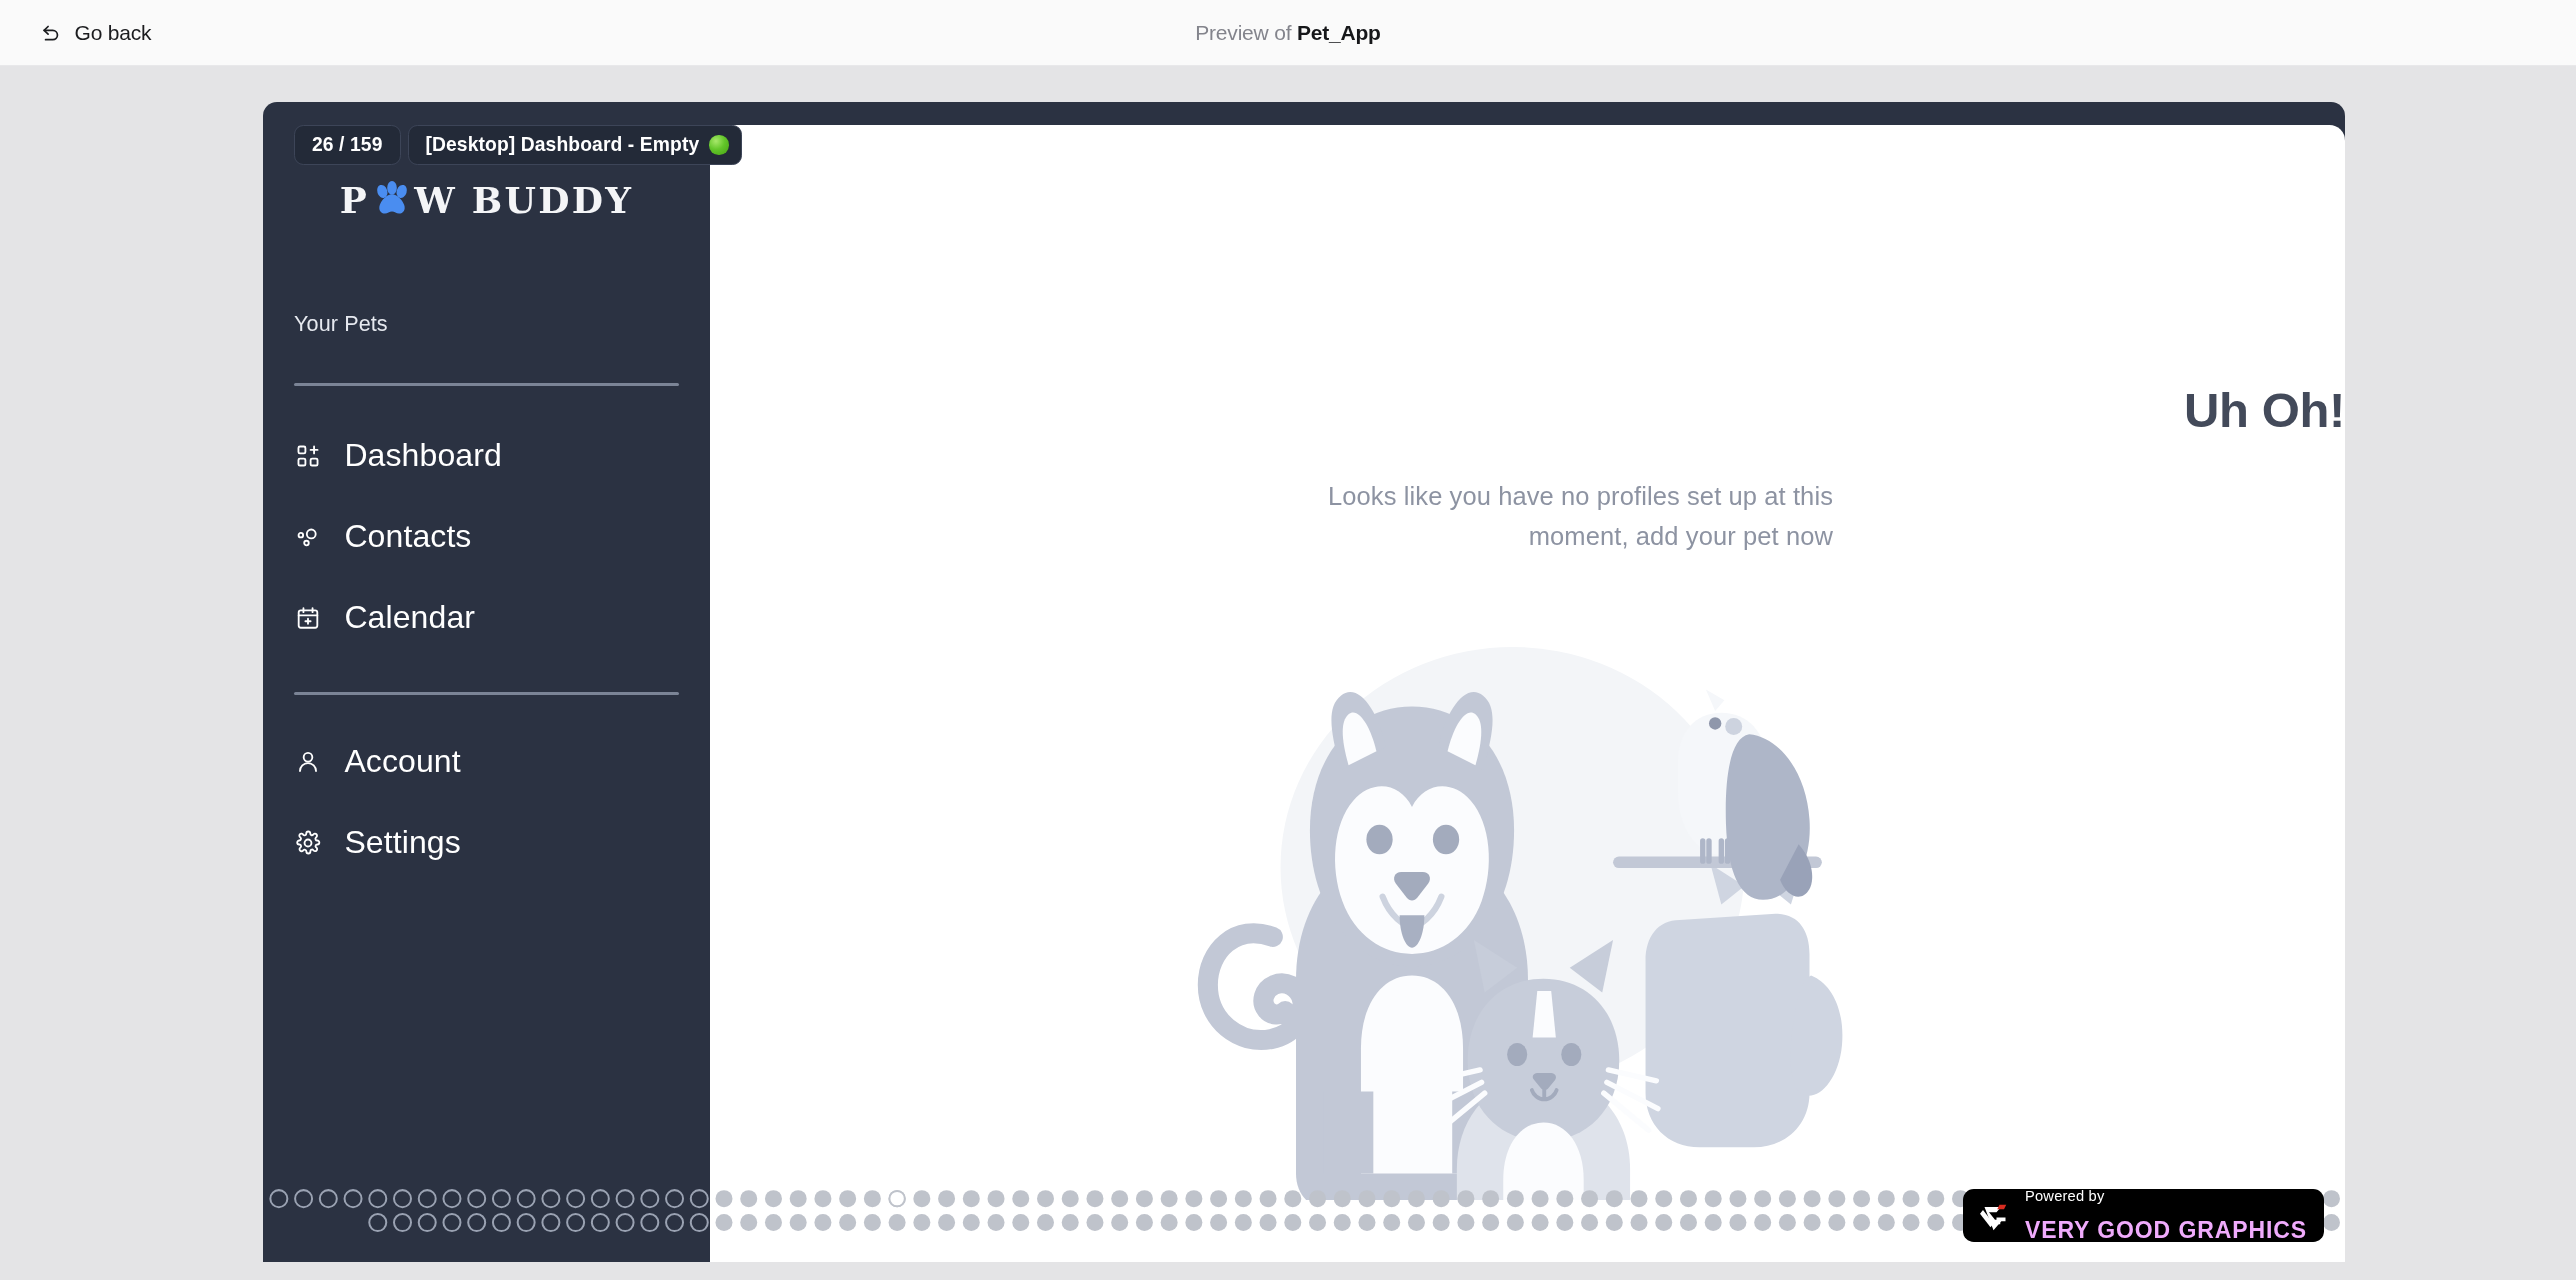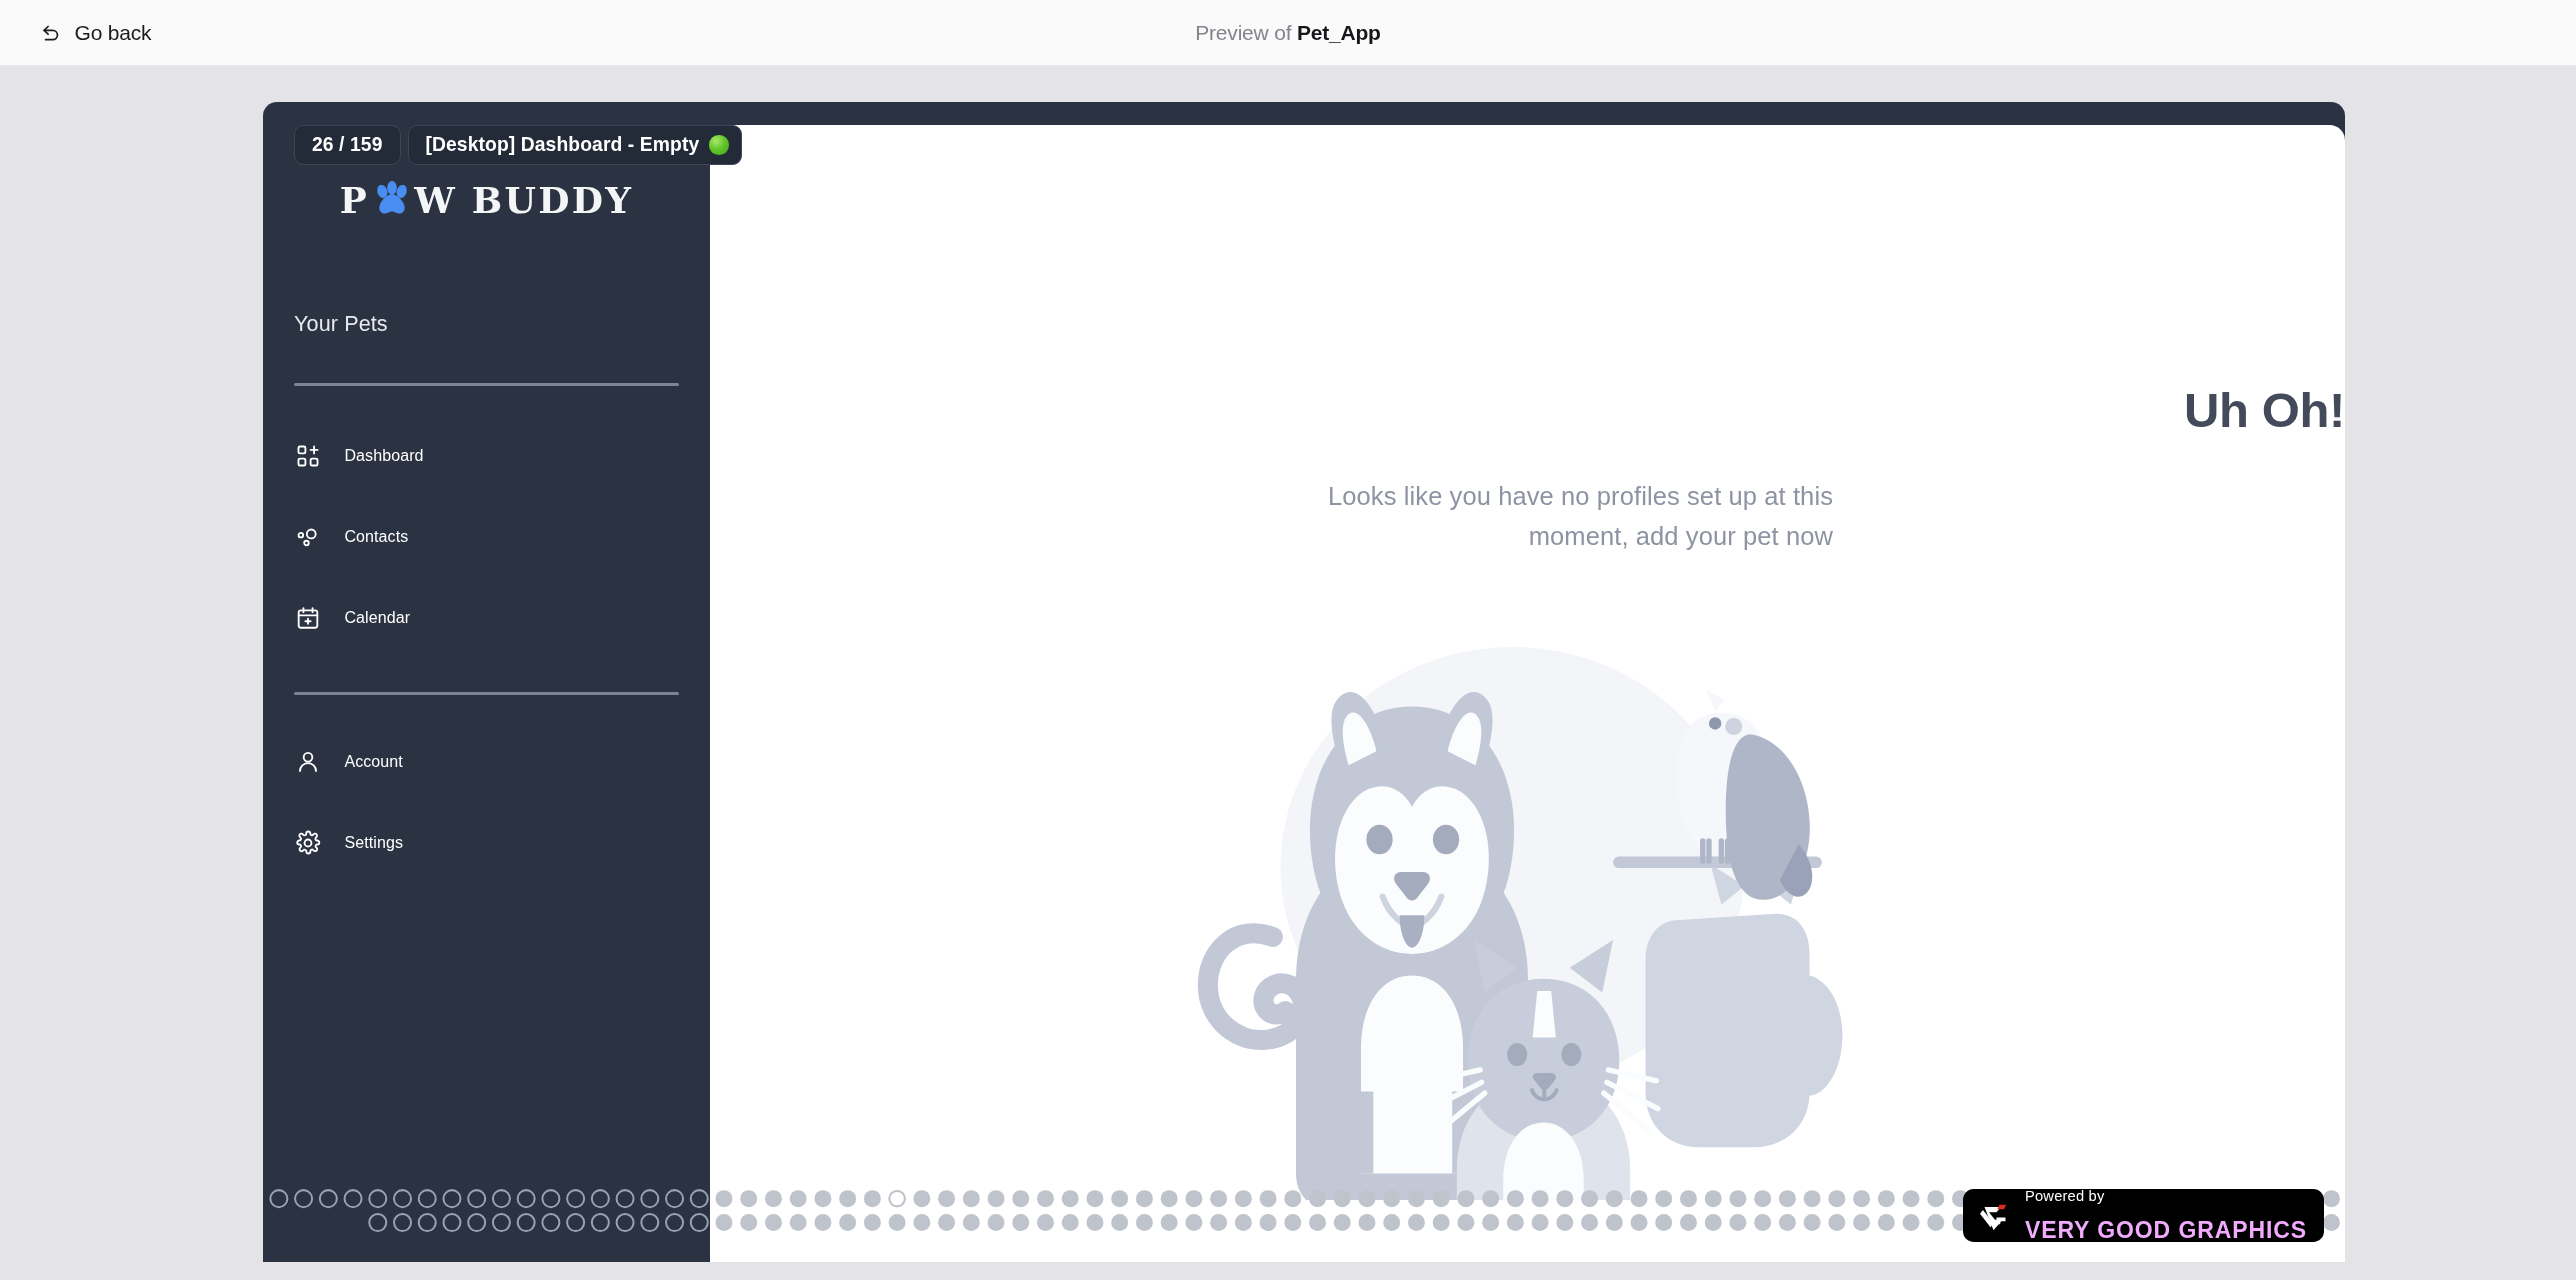--- a/index.html
+++ b/index.html
@@ -196,21 +196,21 @@
     cursor: pointer;
   }
   .nav-item:last-child { margin-bottom: 0; }
   .nav-icon {
     width: 28px; height: 28px;
     display: flex; align-items: center; justify-content: center;
     flex: 0 0 28px;
   }
   .nav-icon svg { display: block; }
   .nav-label {
-    font-size: 16px;
+    font-size: 32px;
     color: #ffffff;
     letter-spacing: 0.1px;
   }
   .nav-group-2 { margin-top: 40px; }
 
   
   .main {
     flex: 1 1 auto;
     background: #ffffff;
     border-radius: 15.5px 15.5px 0 0;

